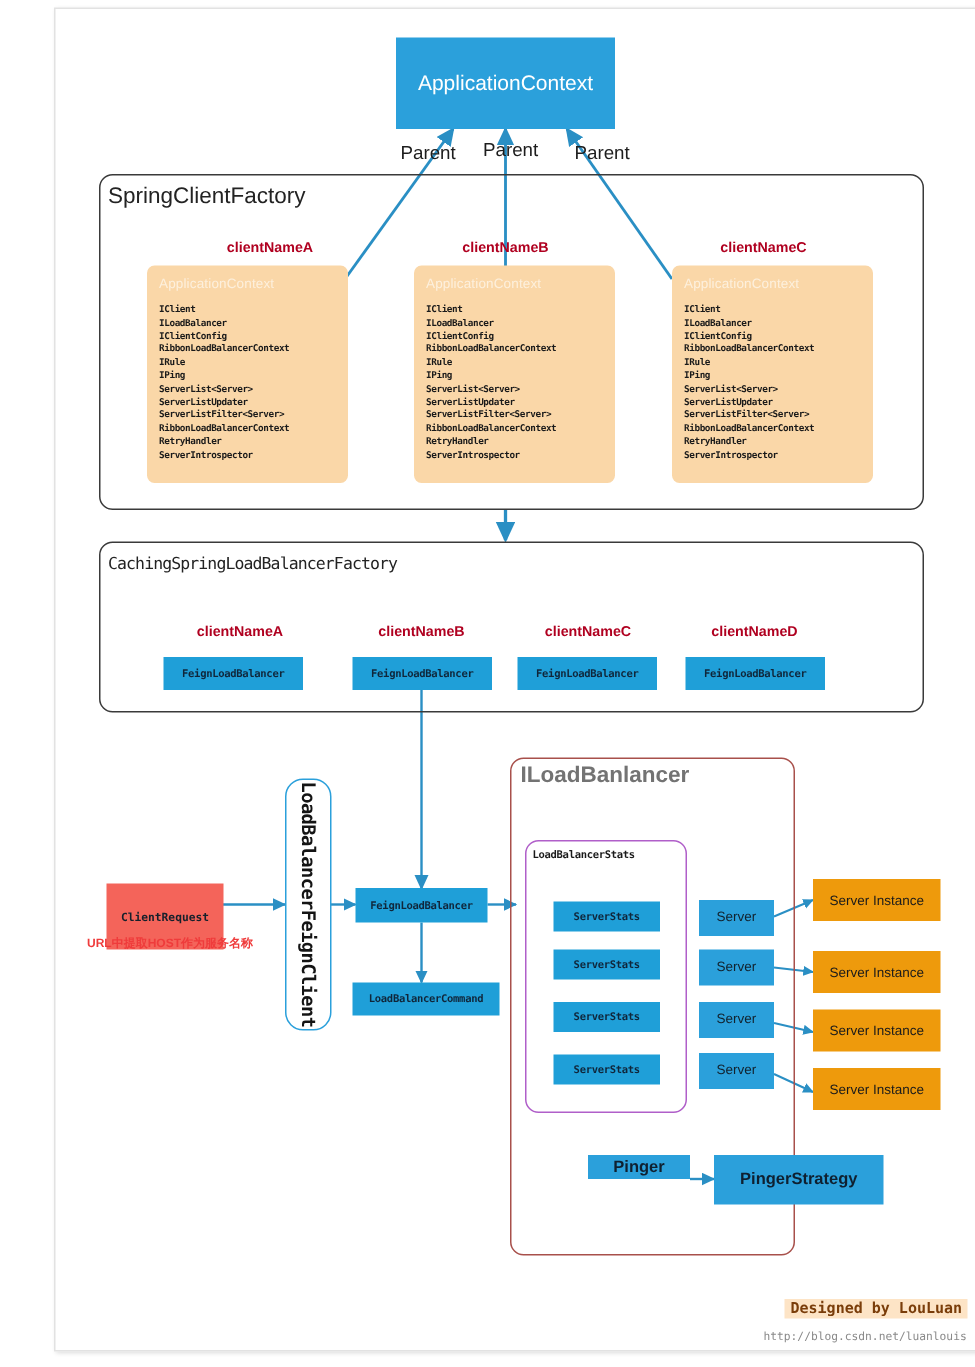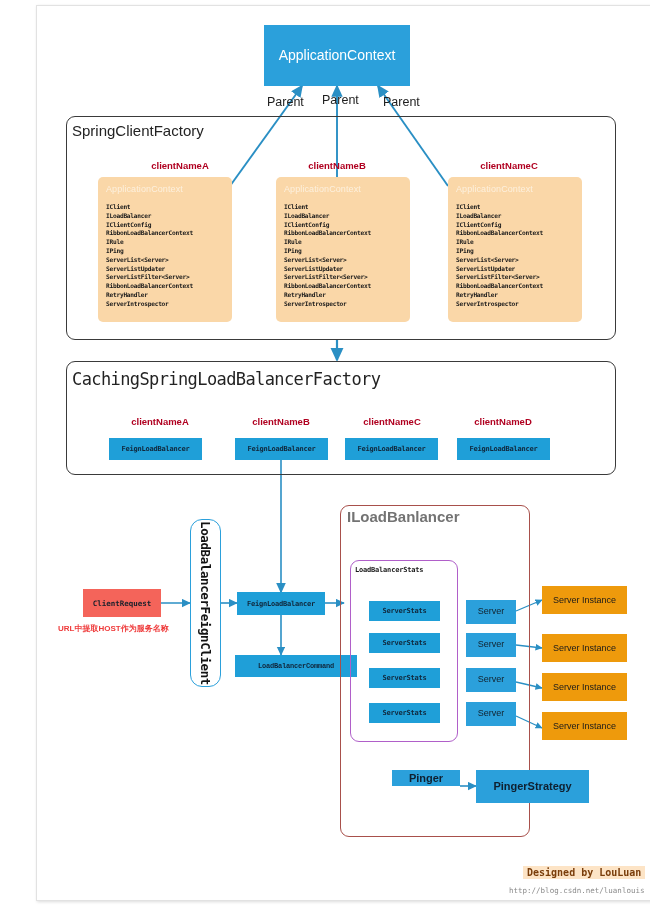--- a/index.html
+++ b/index.html
@@ -93,21 +93,21 @@
   }
 
   
   .panel {
     border: 1.3px solid #3a3a3a;
     border-radius: 9px;
     background: transparent;
   }
   .panel-title {
     position: absolute;
-    font-size: 17px;
+    font-size: 11px;
     color: #232323;
     font-family: "DejaVu Sans Mono", monospace;
     letter-spacing: -0.6px;
     white-space: nowrap;
   }
   .panel-title.sans {
     font-family: "Liberation Sans", sans-serif;
     letter-spacing: 0px;
     font-size: 15px;
   }
@@ -306,30 +306,30 @@
 
   <div class="abs client-name" style="left:196px; top:416px; width:110px;">clientNameB</div>
   <div class="abs blue-box-mono" style="left:205px; top:438px; width:93px; height:22px;">FeignLoadBalancer</div>
 
   <div class="abs client-name" style="left:307px; top:416px; width:110px;">clientNameC</div>
   <div class="abs blue-box-mono" style="left:315px; top:438px; width:93px; height:22px;">FeignLoadBalancer</div>
 
   <div class="abs client-name" style="left:418px; top:416px; width:110px;">clientNameD</div>
   <div class="abs blue-box-mono" style="left:427px; top:438px; width:93px; height:22px;">FeignLoadBalancer</div>
 
-  <div class="abs red-box" style="left:53px; top:589px; width:78px; height:28px;">ClientRequest</div>
+  <div class="abs red-box" style="left:41px; top:589px; width:78px; height:44px;">ClientRequest</div>
   <div class="abs cn-note" style="left:28px; top:623px;">URL中提取HOST作为服务名称</div>
 
   <div class="abs panel-blue-round vertical-label" style="left:160px; top:519px; width:31px; height:168px;">
     <span>LoadBalancerFeignClient</span>
   </div>
 
   <div class="abs blue-box-mono" style="left:207px; top:592px; width:88px; height:23px;">FeignLoadBalancer</div>
 
-  <div class="abs blue-box-mono" style="left:205px; top:655px; width:122px; height:22px;font-family:Liberation Mono, monospace;">LoadBalancerCommand</div>
+  <div class="abs blue-box-mono" style="left:205px; top:655px; width:98px; height:22px;">LoadBalancerCommand</div>
 
   <div class="abs panel-red" style="left:310px; top:505px; width:190px; height:332px;"></div>
   <div class="abs panel-title-bold" style="left:317px; top:508px;">ILoadBanlancer</div>
 
   <div class="abs panel-purple" style="left:320px; top:560px; width:108px; height:182px;"></div>
   <div class="abs stats-title" style="left:325px; top:566px;">LoadBalancerStats</div>
 
   <div class="abs blue-box-mono" style="left:339px; top:601px; width:71px; height:20px;">ServerStats</div>
   <div class="abs blue-box-mono" style="left:339px; top:633px; width:71px; height:20px;">ServerStats</div>
   <div class="abs blue-box-mono" style="left:339px; top:668px; width:71px; height:20px;">ServerStats</div>

